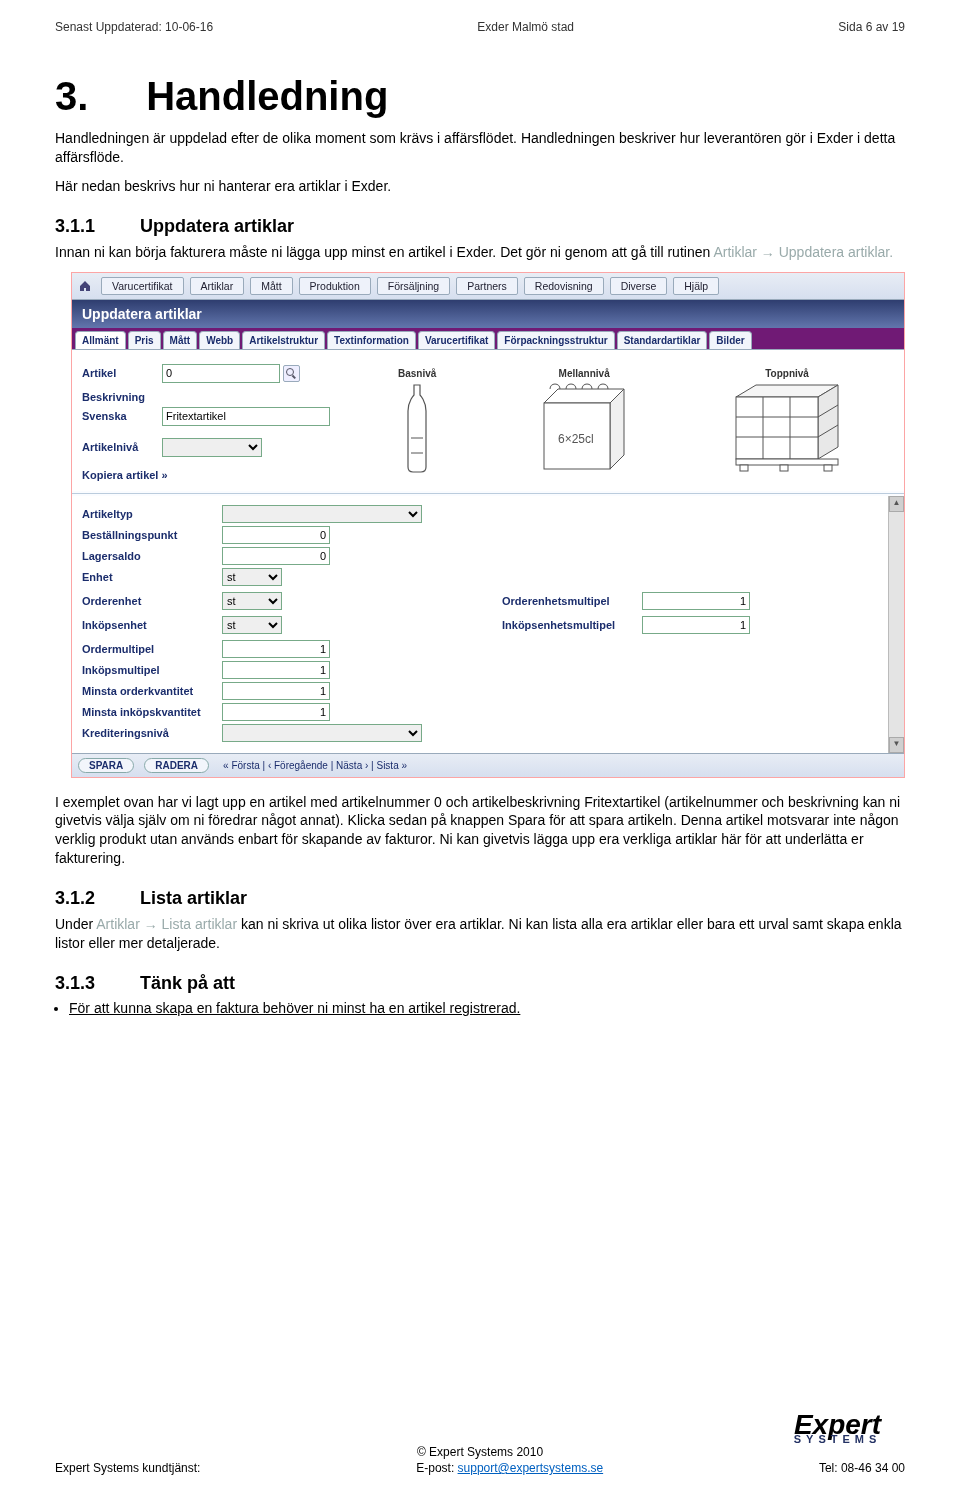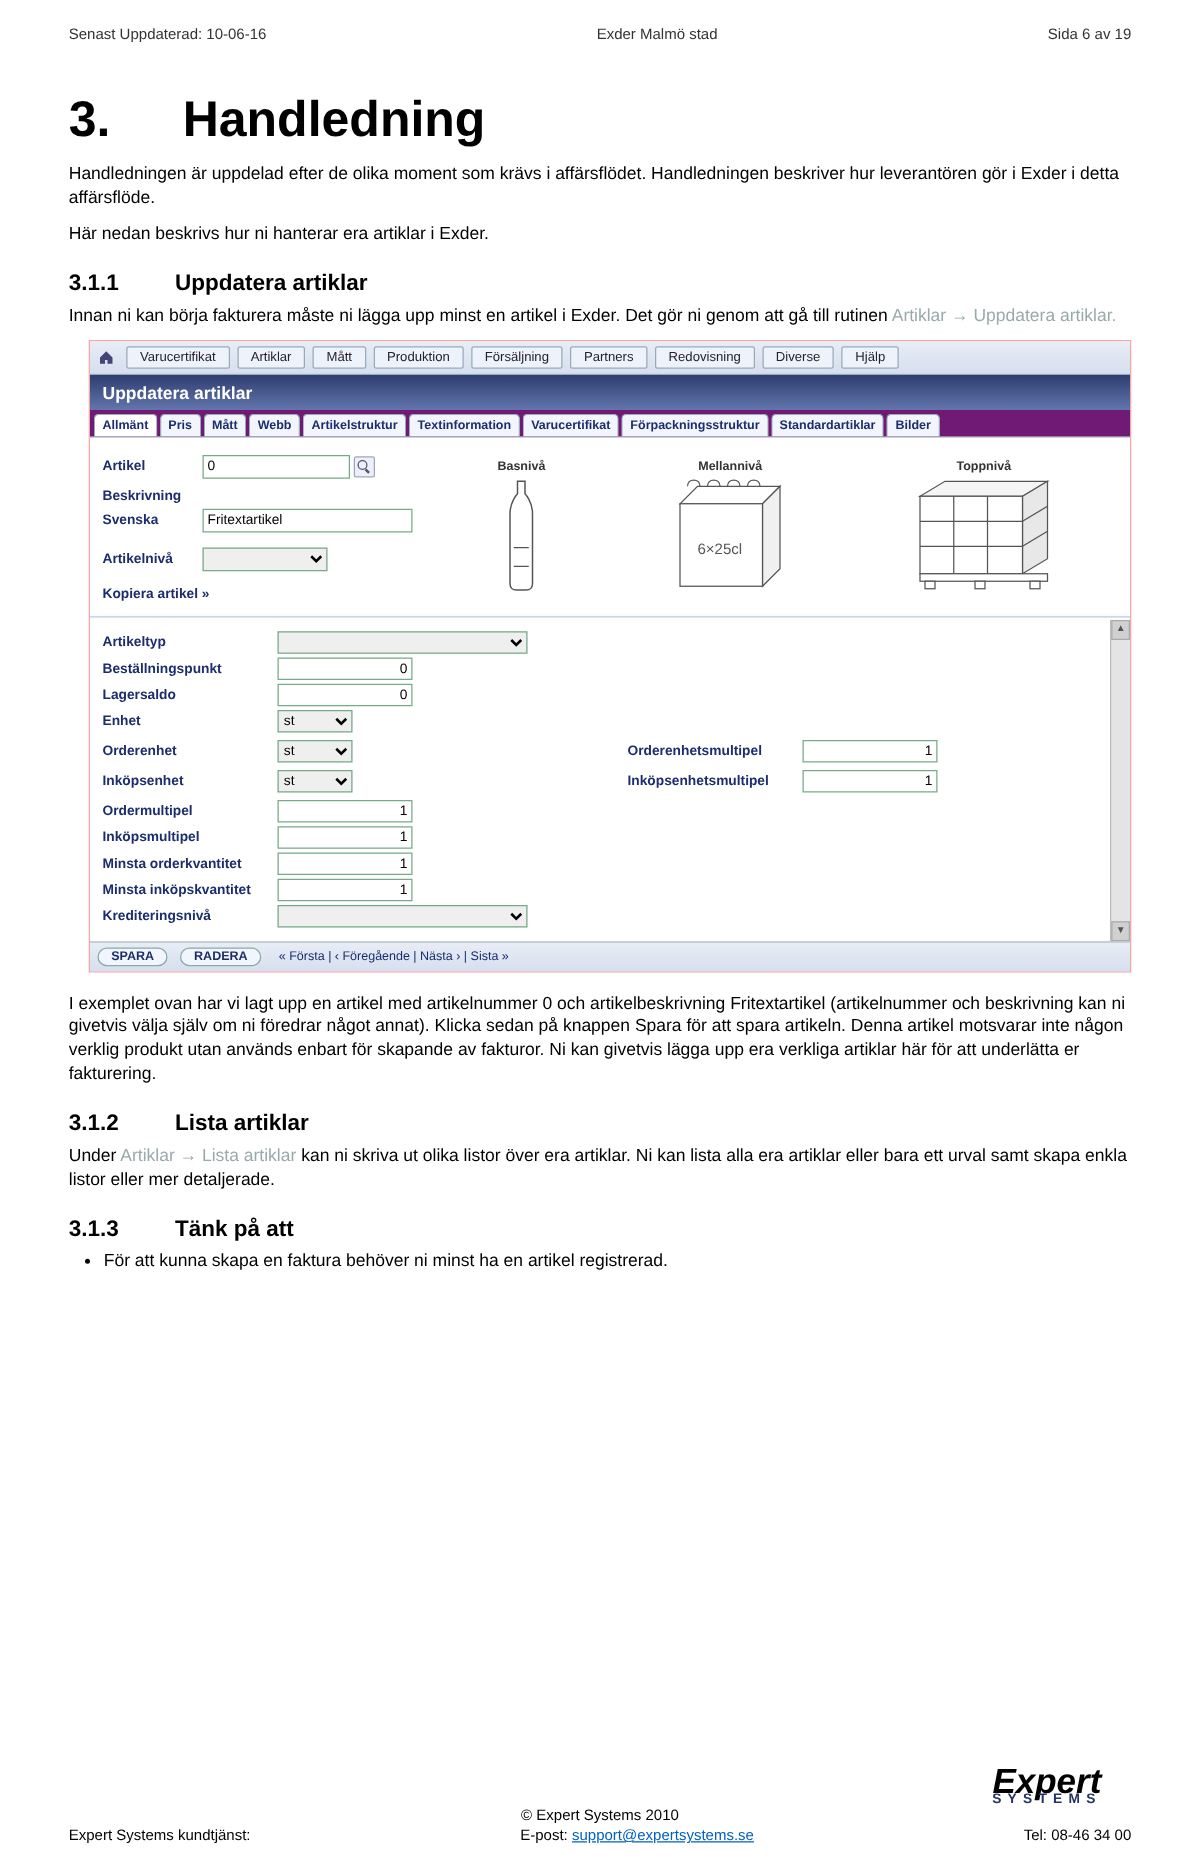--- a/index.html
+++ b/index.html
@@ -4,21 +4,21 @@
 <style>
   html,body{margin:0;padding:0;font-family:Arial,Helvetica,sans-serif;background:#fff;color:#000;}
   .page{width:960px;margin:0 auto;min-height:1490px;position:relative;box-sizing:border-box;padding:20px 55px 70px 55px;}
   .hdr{display:flex;justify-content:space-between;font-size:12px;color:#333;margin-bottom:30px;}
   h1.heading{font-size:40px;font-weight:bold;margin:40px 0 10px 0;}
   h2.heading{font-size:22px;font-weight:bold;margin:25px 0 8px 0;}
   h3.heading{font-size:18px;font-weight:bold;margin:20px 0 6px 0;}
   .h-num{display:inline-block;min-width:80px;}
   p.body{font-size:14px;line-height:1.35;margin:6px 0 10px 0;}
   span.gray{color:#9aa;}
-  ul.bul{margin:6px 0 10px 28px;padding:0;font-size:14px;}
+  ul.bul{margin:6px 0 10px 14px;padding:0;font-size:14px;text-decoration:underline;}
   
   .shot{border:1px solid #fca5a5;background:#fafcff;margin:10px 0 15px 16px;font-size:11px;color:#2a2a6a;}
   .menubar{background:linear-gradient(#e8edf5,#d6dfef);border-bottom:1px solid #9ab;display:flex;align-items:center;padding:2px 4px;}
   .home-ico{width:14px;height:14px;margin:2px 6px 2px 2px;display:inline-block;}
   .menubar .menu{background:#eef2fa;border:1px solid #9ab;padding:2px 10px;margin:2px 3px;color:#223;border-radius:2px;font-size:10.5px;}
   .title-band{background:linear-gradient(#2e3d6f,#6276ad);color:#fff;font-weight:bold;padding:6px 10px;font-size:14px;}
   .tabs{display:flex;background:#701a75;border-bottom:1px solid #9ab;padding:3px 3px 0 3px;flex-wrap:nowrap;font-size:10px;}
   .tabs .tab{background:#f2f5fb;border:1px solid #9ab;border-bottom:none;border-radius:4px 4px 0 0;padding:3px 6px;margin-right:2px;color:#1b2d6c;font-weight:bold;}
   .tabs .tab.active{background:#fff;}
   .panel{background:#fff;padding:10px;display:flex;gap:14px;}

